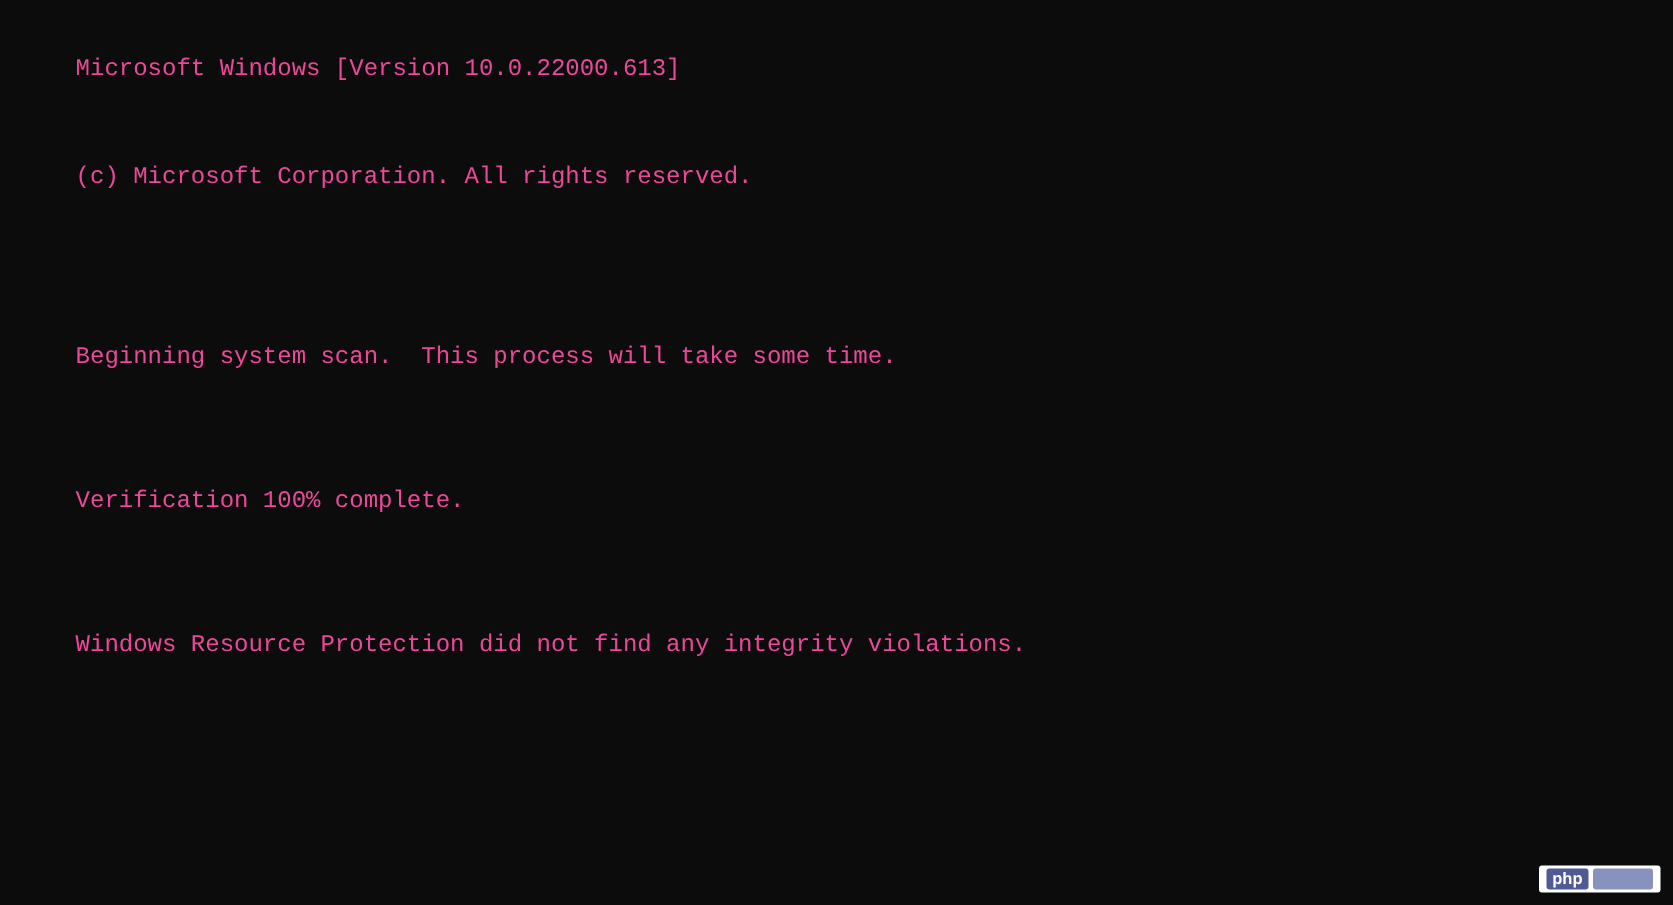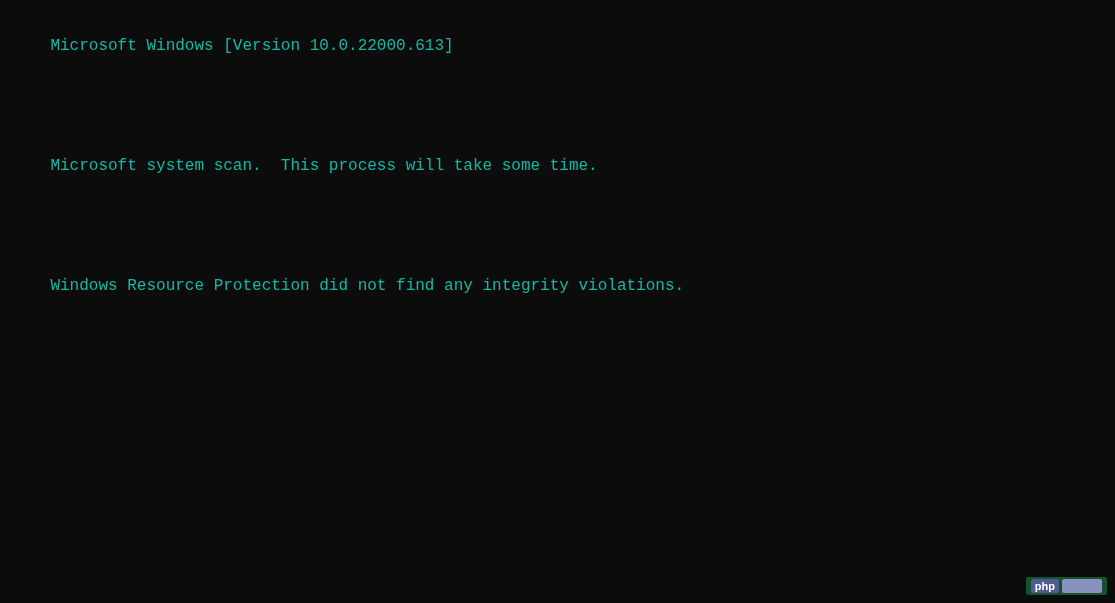--- a/index.html
+++ b/index.html
@@ -22,21 +22,21 @@
       width: 100%;
       height: 100%;
       background-color: #0c0c0c;
       padding: 10px 12px;
       position: relative;
     }
 
     .terminal-line {
       line-height: 1.5;
       white-space: pre;
-      color: #14b8a6;
+      color: #ec4899;
     }
 
     .terminal-line.blank {
       height: 1.5em;
     }
 
     .redacted {
       background-color: #808080;
       color: #808080;
       display: inline-block;
@@ -48,21 +48,21 @@
 
     @keyframes blink {
       0%, 100% { opacity: 1; }
       50% { opacity: 0; }
     }
 
     .php-badge {
       position: absolute;
       bottom: 8px;
       right: 8px;
-      background-color: #14532d;
+      background-color: #ffffff;
       color: white;
       font-family: Arial, sans-serif;
       font-size: 11px;
       font-weight: bold;
       padding: 2px 5px;
       border-radius: 2px;
       display: flex;
       align-items: center;
       gap: 3px;
     }
@@ -83,33 +83,39 @@
   </style>
 </head>
 <body>
 
 <div class="terminal">
 
   <div class="terminal-line">
     <span>Microsoft Windows [Version 10.0.22000.613]</span>
   </div>
 
+  <div class="terminal-line">
+    <span>(c) Microsoft Corporation. All rights reserved.</span>
+  </div>
 
   <div class="terminal-line blank"></div>
 
 
   <div class="terminal-line blank"></div>
 
   <div class="terminal-line">
-    <span>Microsoft system scan.  This process will take some time.</span>
+    <span>Beginning system scan.  This process will take some time.</span>
   </div>
 
   <div class="terminal-line blank"></div>
 
 
+  <div class="terminal-line">
+    <span>Verification 100% complete.</span>
+  </div>
 
   <div class="terminal-line blank"></div>
 
   <div class="terminal-line">
     <span>Windows Resource Protection did not find any integrity violations.</span>
   </div>
 
   <div class="php-badge">
     <span class="php-text">php</span>
     <span class="php-bar"></span>

